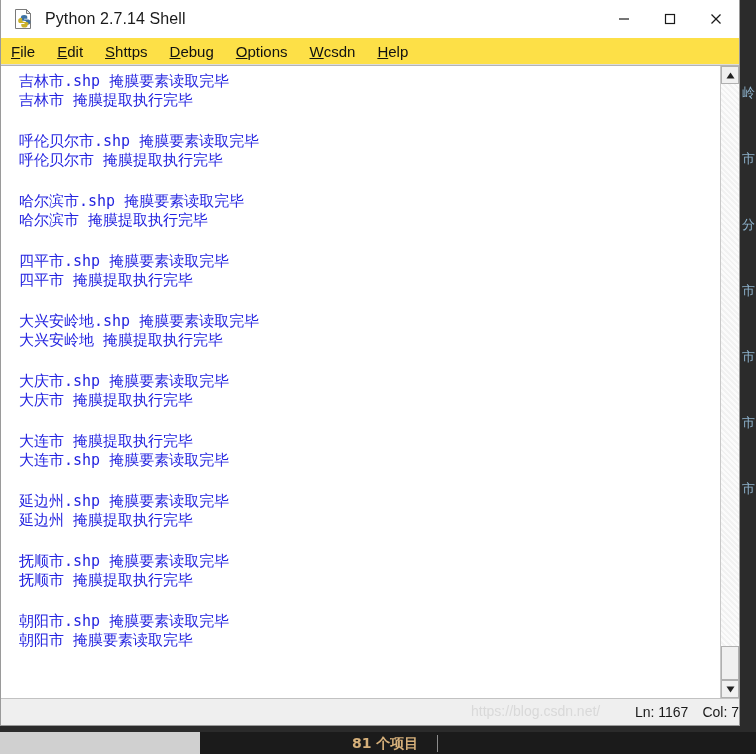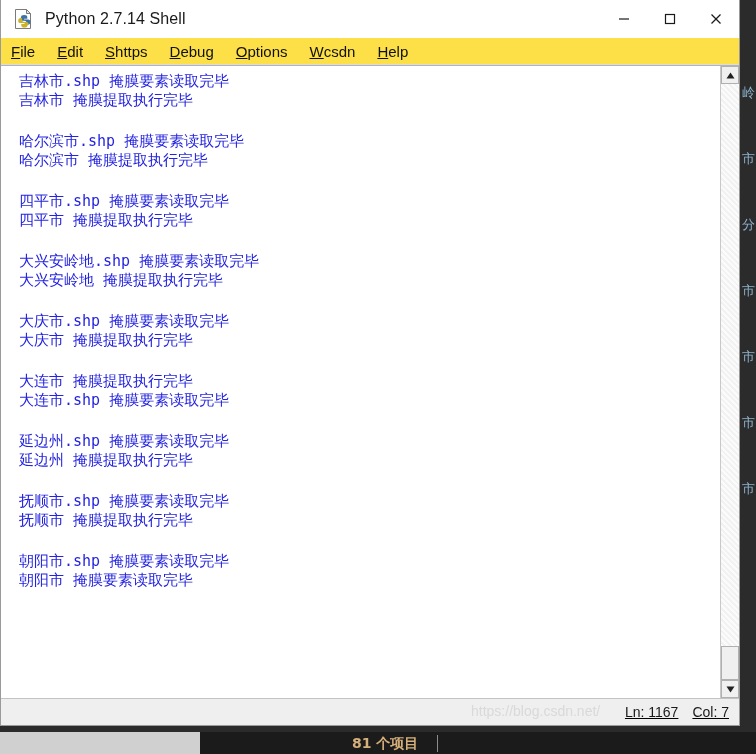--- a/index.html
+++ b/index.html
@@ -219,23 +219,21 @@
 
   
   #status-bar {
     height: 26px;
     flex: 0 0 auto;
     background: #efefef;
     border-top: 1px solid #c2c2c2;
     display: flex;
     align-items: center;
     justify-content: flex-end;
-    padding-right: 10px;
-    position: relative;
-    text-decoration: underline;
+    position: relative;
   }
   .status-field {
     font-family: "Liberation Sans", sans-serif;
     font-size: 14px;
     color: #1a1a1a;
     margin-left: 14px;
     white-space: nowrap;
   }
   #watermark {
     position: absolute;
@@ -333,20 +331,24 @@
   </div>
 
   <div id="shell-body">
 
     <div id="shell-text">
       <div class="entry">
         <div class="out-line">吉林市.shp 掩膜要素读取完毕</div>
         <div class="out-line">吉林市 掩膜提取执行完毕</div>
       </div>
       <div class="entry">
+        <div class="out-line">呼伦贝尔市.shp 掩膜要素读取完毕</div>
+        <div class="out-line">呼伦贝尔市 掩膜提取执行完毕</div>
+      </div>
+      <div class="entry">
         <div class="out-line">哈尔滨市.shp 掩膜要素读取完毕</div>
         <div class="out-line">哈尔滨市 掩膜提取执行完毕</div>
       </div>
       <div class="entry">
         <div class="out-line">四平市.shp 掩膜要素读取完毕</div>
         <div class="out-line">四平市 掩膜提取执行完毕</div>
       </div>
       <div class="entry">
         <div class="out-line">大兴安岭地.shp 掩膜要素读取完毕</div>
         <div class="out-line">大兴安岭地 掩膜提取执行完毕</div>

